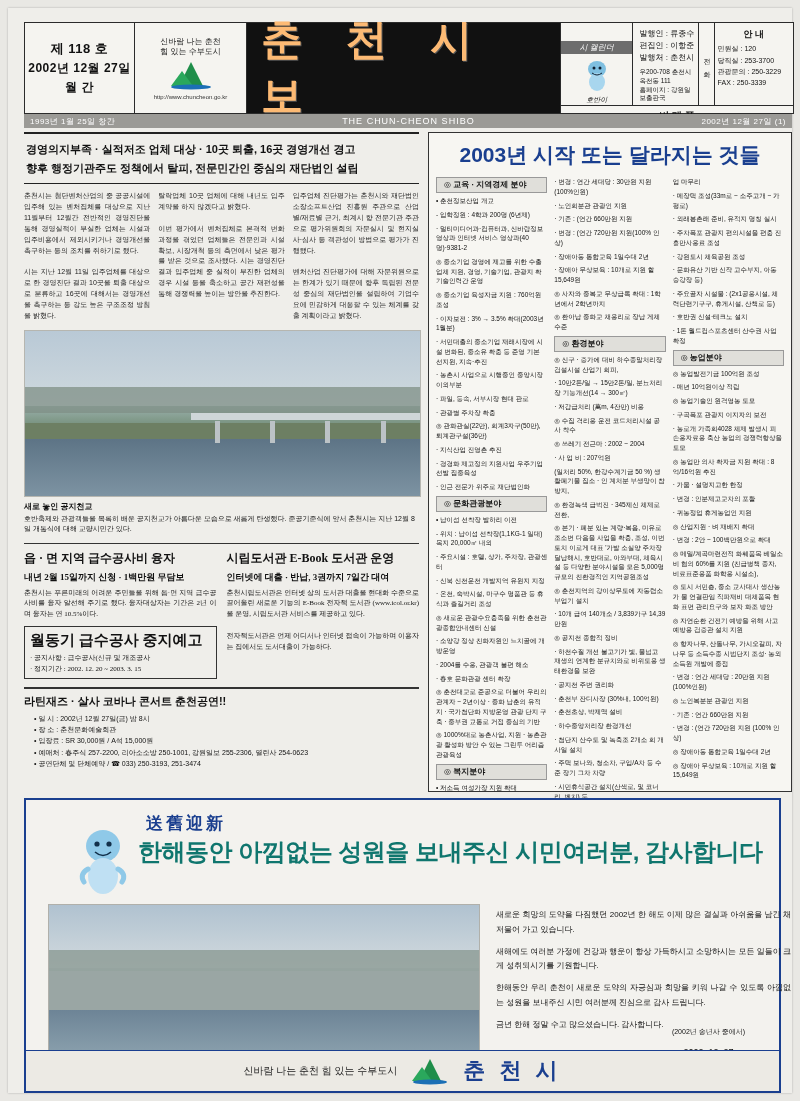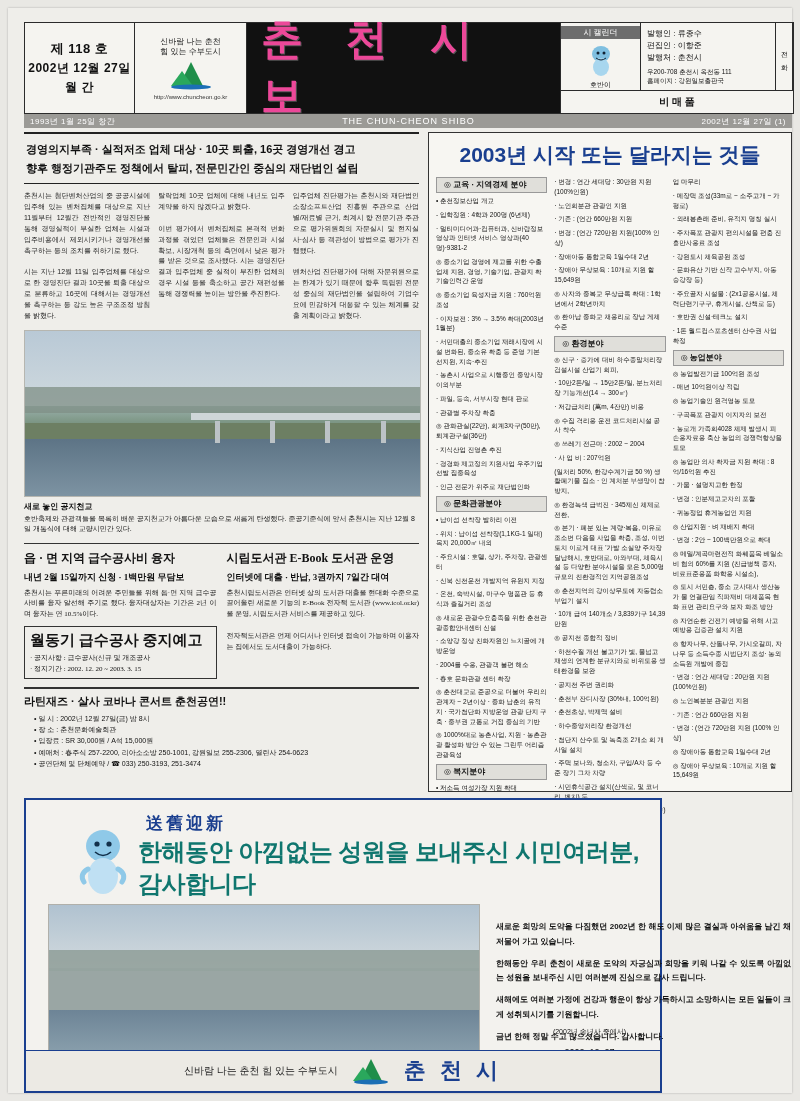--- a/index.html
+++ b/index.html
@@ -42,30 +42,30 @@
     width:44px;height:30px;margin:3px 0 2px 0;position:relative;
   }
   .mtn svg{display:block}
   .mh-title{
     flex:1;display:flex;align-items:center;justify-content:center;
     background:#111;position:relative;
     border-right:1px solid #2b2b2b;
   }
   .mh-title .hanja{
     font-family:"DejaVu Serif","Liberation Serif",serif;
-    color:#ec4899;font-size:42px;font-weight:bold;letter-spacing:14px;
+    color:#fdba74;font-size:42px;font-weight:bold;letter-spacing:14px;
     text-shadow:1px 1px 0 #555;
     padding-left:14px;
   }
   .mh-right{width:232px;display:flex;flex-direction:column;}
   .mh-right-top{display:flex;border-bottom:1px solid #2b2b2b;flex:1;}
   .mh-cal{
     width:80px;border-right:1px solid #2b2b2b;
-    display:flex;flex-direction:column;align-items:center;justify-content:center;
-    padding-top:3px;box-sizing:border-box;
+    display:flex;flex-direction:column;align-items:center;justify-content:flex-end;
+    padding-top:3px;box-sizing:border-box;font-style:italic;
   }
   .mh-cal .cal-label{
     font-size:8px;background:#6d6d6d;color:#fff;width:100%;text-align:center;padding:1px 0;
   }
   .mascot{width:34px;height:36px;margin-top:3px;}
   .mh-cal .cal-name{font-size:7px;margin-top:2px;}
   .mh-pub{
     flex:1;font-size:8px;line-height:1.5;padding:5px 4px 2px 6px;
     border-right:1px solid #2b2b2b;box-sizing:border-box;
   }
@@ -146,21 +146,21 @@
   .fcol{flex:1;font-size:6.5px;line-height:1.5;}
   .secttl{
     font-size:8px;font-weight:bold;background:#e0dfda;border:1px solid #999;
     padding:1px 7px;margin:0 0 3px 0;
   }
   .fcol p{margin:0 0 4px 0;}
   .fcont{font-size:7px;text-align:right;margin-top:4px;}
 
   
   .ad{
-    position:absolute;left:16px;top:790px;width:638px;height:295px;
+    position:absolute;left:16px;top:790px;width:757px;height:295px;
     border:2px solid #1a3f8f;box-sizing:border-box;background:#f3f2ee;
   }
   .ad-hanja{
     position:absolute;left:120px;top:12px;font-size:17px;font-weight:bold;color:#1a3f8f;
     letter-spacing:3px;font-family:"DejaVu Serif","Liberation Serif",serif;
   }
   .ad-title{
     position:absolute;left:112px;top:36px;font-size:24px;font-weight:bold;color:#0f766e;
     letter-spacing:-.5px;
   }
@@ -168,21 +168,21 @@
   .ad-photo{
     position:absolute;left:22px;top:104px;width:430px;height:150px;
     border:1px solid #b0b0aa;overflow:hidden;
     background:linear-gradient(#b7c6d2 0%,#c9d5dc 40%,#7d8f7c 62%,#5f7a69 100%);
   }
   .ad-photo .sky{position:absolute;inset:0 0 58% 0;background:linear-gradient(#b0c2d0,#d2dade);}
   .ad-photo .ridge{position:absolute;left:0;right:0;top:30%;height:14%;background:#8b9a94;opacity:.8;}
   .ad-photo .town{position:absolute;left:0;right:0;top:44%;height:26%;background:#9aa6a4;}
   .ad-photo .lake{position:absolute;left:0;right:0;bottom:0;height:30%;background:linear-gradient(#6d8496,#8aa0ad);}
   .ad-text{
-    position:absolute;left:470px;top:120px;width:295px;font-size:8px;line-height:1.85;text-align:justify;font-weight:bold;
+    position:absolute;left:470px;top:108px;width:295px;font-size:8px;line-height:1.85;text-align:justify;
   }
   .ad-text p{margin:0 0 7px 0;}
   .ad-credit{position:absolute;right:34px;top:226px;text-align:center;font-size:9px;line-height:1.8;}
   .ad-credit .byline{font-size:7px;margin-bottom:5px;}
   .ad-foot{
     position:absolute;left:0;right:0;bottom:0;height:40px;border-top:1px solid #1a3f8f;
     display:flex;align-items:center;justify-content:center;gap:14px;background:#eceae4;
   }
   .ad-foot .slogan{font-size:10px;color:#222;}
   .ad-foot .city{font-size:22px;font-weight:bold;color:#1a3f8f;letter-spacing:4px;}
@@ -240,20 +240,27 @@
             <div class="row">편집인 : 이항준</div>
             <div class="row">발행처 : 춘천시</div>
             <div class="addr" style="white-space:pre-line">우200-708 춘천시 옥천동 111
 홈페이지 : 강원일보출판국</div>
           </div>
 
           <div class="mh-tel">
             <span>전 화</span>
           </div>
 
+          <div class="mh-info">
+            <div class="hd">안    내</div>
+            <div>민원실 : 120</div>
+            <div>당직실 : 253-3700</div>
+            <div>관광문의 : 250-3229</div>
+            <div>FAX : 250-3339</div>
+          </div>
         </div>
         <div class="mh-right-bot">
           <div class="mh-free">비 매 품</div>
         </div>
       </div>
     </div>
 
     <div class="datebar">
       <span>1993년 1월 25일 창간</span>
       <span class="mid">THE CHUN-CHEON SHIBO</span>
@@ -458,22 +465,22 @@
 
       <div class="ad-photo">
         <div class="sky"></div>
           <div class="ridge"></div>
         <div class="town"></div>
           <div class="lake"></div>
       </div>
 
       <div class="ad-text">
         <p>새로운 희망의 도약을 다짐했던 2002년 한 해도 이제 많은 결실과 아쉬움을 남긴 채 저물어 가고 있습니다.</p>
+        <p>새해에도 여러분 가정에 건강과 행운이 항상 가득하시고 소망하시는 모든 일들이 크게 성취되시기를 기원합니다.</p>
         <p>한해동안 우리 춘천이 새로운 도약의 자긍심과 희망을 키워 나갈 수 있도록 아낌없는 성원을 보내주신 시민 여러분께 진심으로 감사 드립니다.</p>
-        <p>새해에도 여러분 가정에 건강과 행운이 항상 가득하시고 소망하시는 모든 일들이 크게 성취되시기를 기원합니다.</p>
         <p>금년 한해 정말 수고 많으셨습니다. 감사합니다.</p>
       </div>
 
       <div class="ad-credit">
         <div class="byline">(2002년 송년사 중에서)</div>
         <div>2002. 12. 27</div>
         <div>춘천시장  류 종 수</div>
       </div>
 
       <div class="ad-foot">

